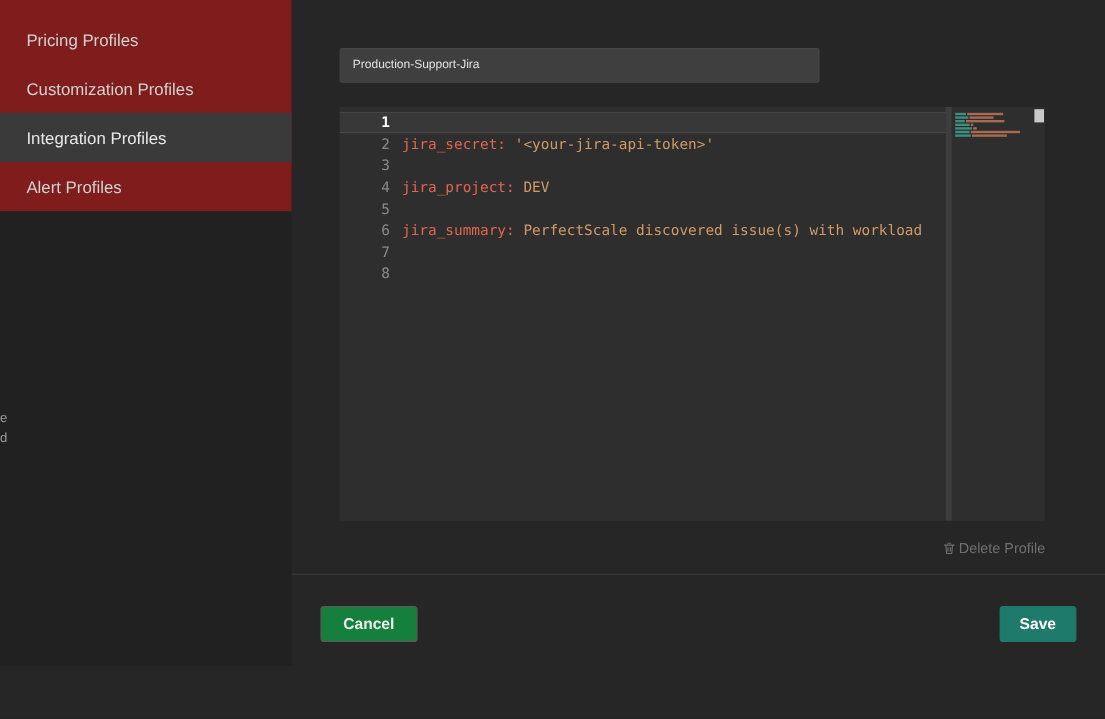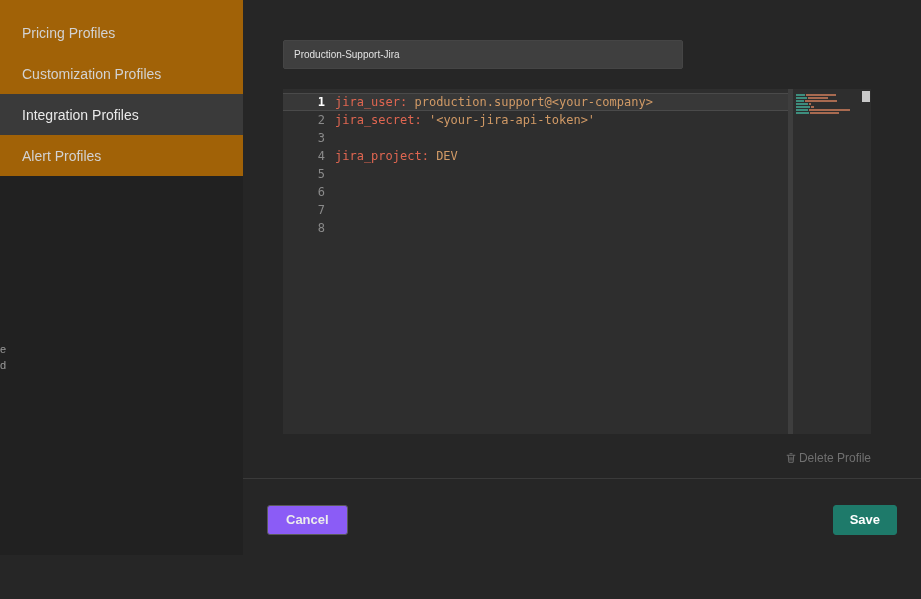--- a/index.html
+++ b/index.html
@@ -19,21 +19,21 @@
   }
   .dlg-title { font-size:16px; font-weight:500; color:#e9e9e9; letter-spacing:.2px; }
   .dlg-close {
     background:none; border:none; color:#cfcfcf;
     font-size:20px; line-height:1; padding:0; cursor:pointer;
     font-family:inherit;
   }
   
   .dlg-body { display:flex; height:555px; }
   .sidebar { width:243px; flex-shrink:0; background:#212121; }
-  .side-items { background:#a16207; padding-top:12px; }
+  .side-items { background:#7f1d1d; padding-top:12px; }
   .side-item {
     height:41px; display:flex; align-items:center;
     padding-left:22px; font-size:14px; color:#d2d2d2; cursor:pointer;
   }
   .side-item.selected { background:#3a3a3a; color:#e9e9e9; }
   .content { flex:1; position:relative; padding:40px 0 0 40px; }
   
   .name-input {
     width:400px; height:29px;
     background:#3f3f3f; border:1px solid #454545; border-radius:2px;
@@ -74,21 +74,21 @@
   
   .divider { border-top:1px solid #3a3a3a; margin-left:-40px; width:678px; margin-top:10px; }
   .footer {
     display:flex; justify-content:space-between; align-items:flex-start;
     margin:26px 0 0 -40px; width:678px; padding:0 24px;
   }
   .btn {
     font-family:inherit; font-size:13px; font-weight:bold;
     padding:6px 18px; border-radius:3px; cursor:pointer; line-height:16px;
   }
-  .btn-cancel { background:#8b5cf6; border:1px solid #5a5a5a; color:#ececec; }
+  .btn-cancel { background:#15803d; border:1px solid #5a5a5a; color:#ececec; }
   .btn-save { background:var(--accent, #1e7a6a); border:1px solid var(--accent, #1e7a6a); color:#ffffff; padding:6px 16px;text-align:right; }
   
   .edge-glimpse {
     position:absolute; left:0; top:341px; width:6px; overflow:hidden;
     color:#9a9a9a; font-size:11px; line-height:16px; pointer-events:none;
   }
 </style>
 </head>
 <body>
 
@@ -104,26 +104,26 @@
           <div class="side-item">Alert Profiles</div>
         </div>
     </nav>
 
     <main class="content">
 
       <input class="name-input" value="Production-Support-Jira" style="">
 
       <div class="editor">
         <div class="lines" id="editor-lines">
-            <div class="line active"><span class="ln">1</span><span class="code"><span class="tok-k">jira_user:</span><span class="tok-v"> production.support@&lt;your-company&gt;</span></span></div>
+            <div class="line active"><span class="ln">1</span></div>
             <div class="line"><span class="ln">2</span><span class="code"><span class="tok-k">jira_secret:</span><span class="tok-v"> '&lt;your-jira-api-token&gt;'</span></span></div>
             <div class="line"><span class="ln">3</span></div>
             <div class="line"><span class="ln">4</span><span class="code"><span class="tok-k">jira_project:</span><span class="tok-v"> DEV</span></span></div>
             <div class="line"><span class="ln">5</span></div>
-            <div class="line"><span class="ln">6</span></div>
+            <div class="line"><span class="ln">6</span><span class="code"><span class="tok-k">jira_summary:</span><span class="tok-v"> PerfectScale discovered issue(s) with workload</span></span></div>
             <div class="line"><span class="ln">7</span></div>
             <div class="line"><span class="ln">8</span><span class="code"></span></div>
           </div>
         <div class="vstrip"></div>
         <div class="minimap" id="minimap-lines">
             <div class="mm-row">
               <span class="mm-k" style="width: 9px;"></span>
               <span class="mm-v" style="width: 29.7px;"></span>
             </div>
             <div class="mm-row">

